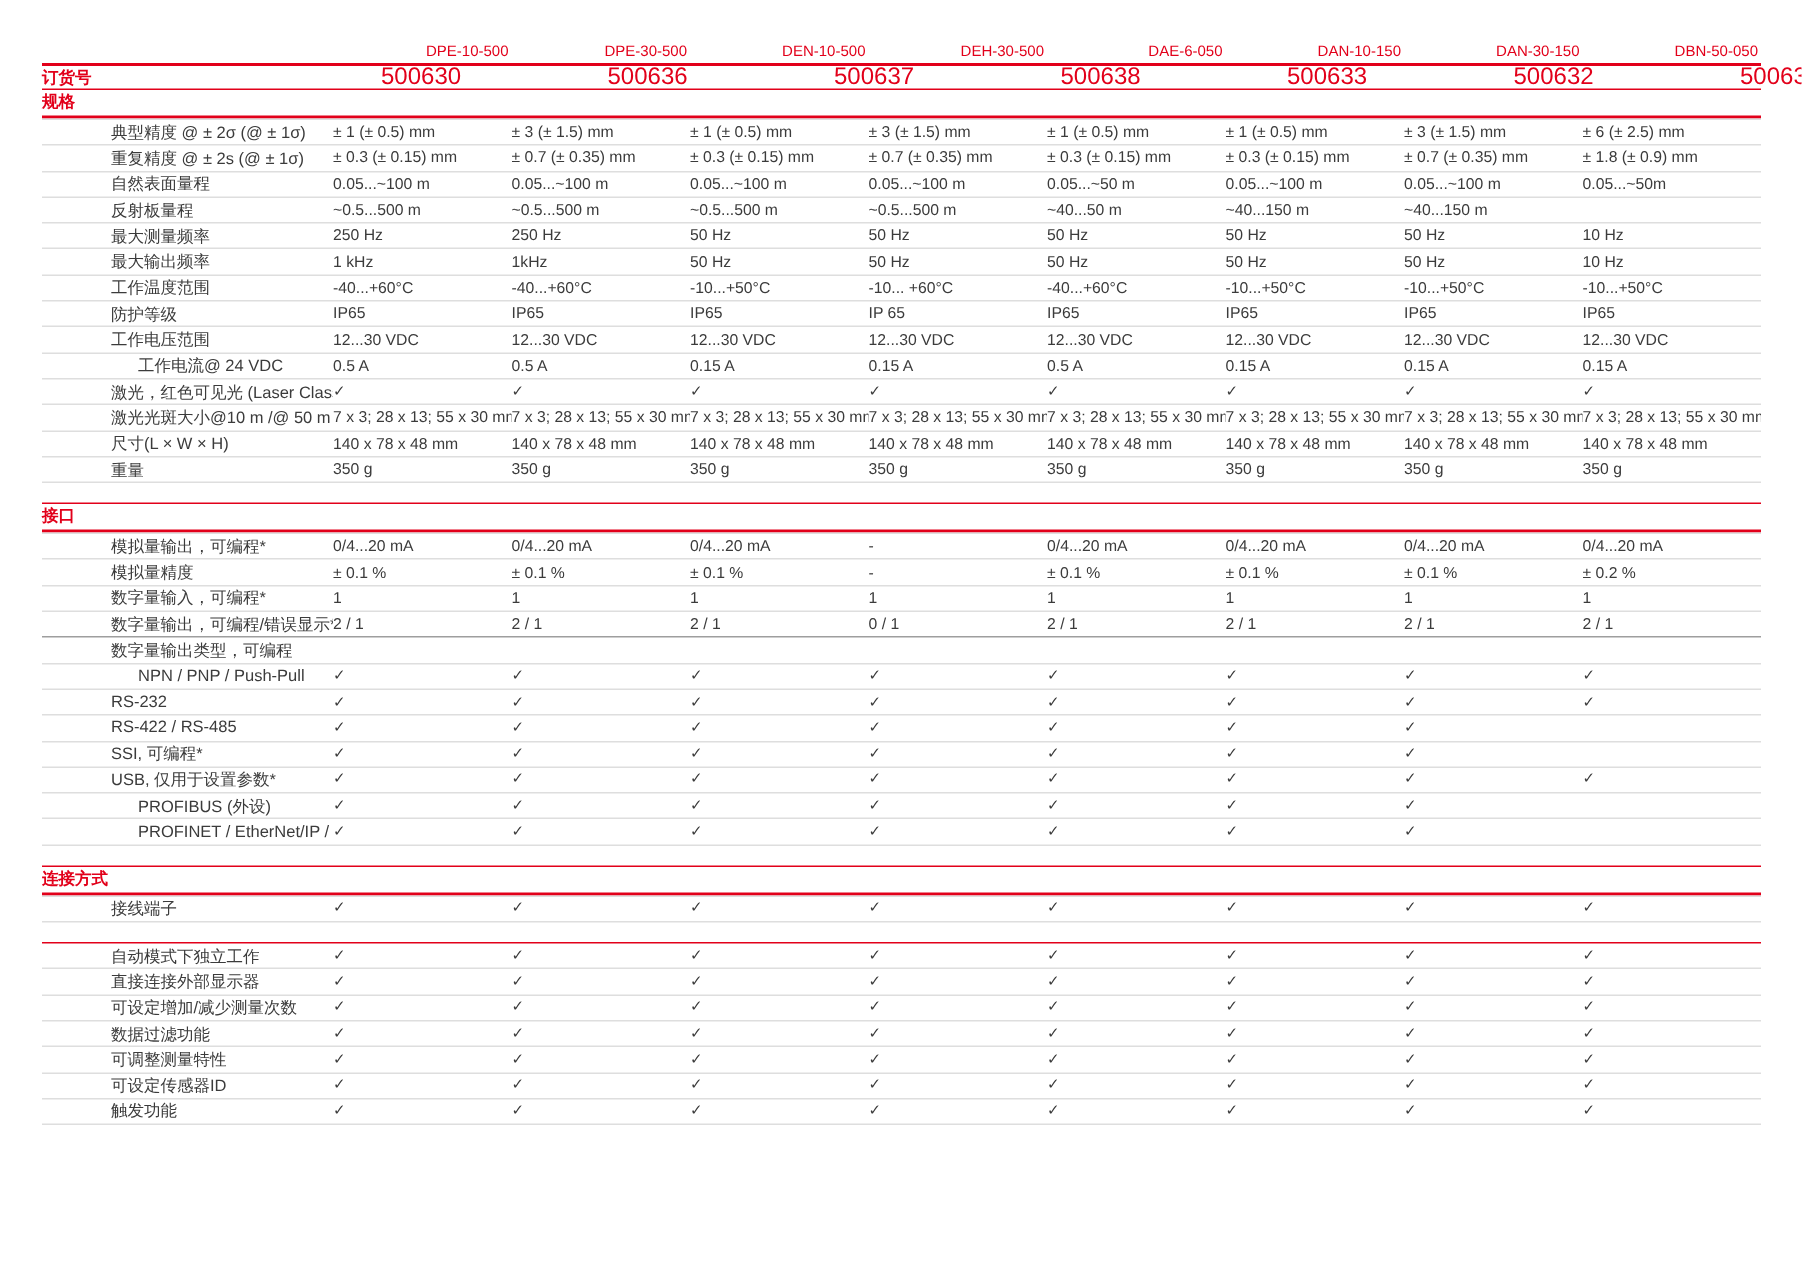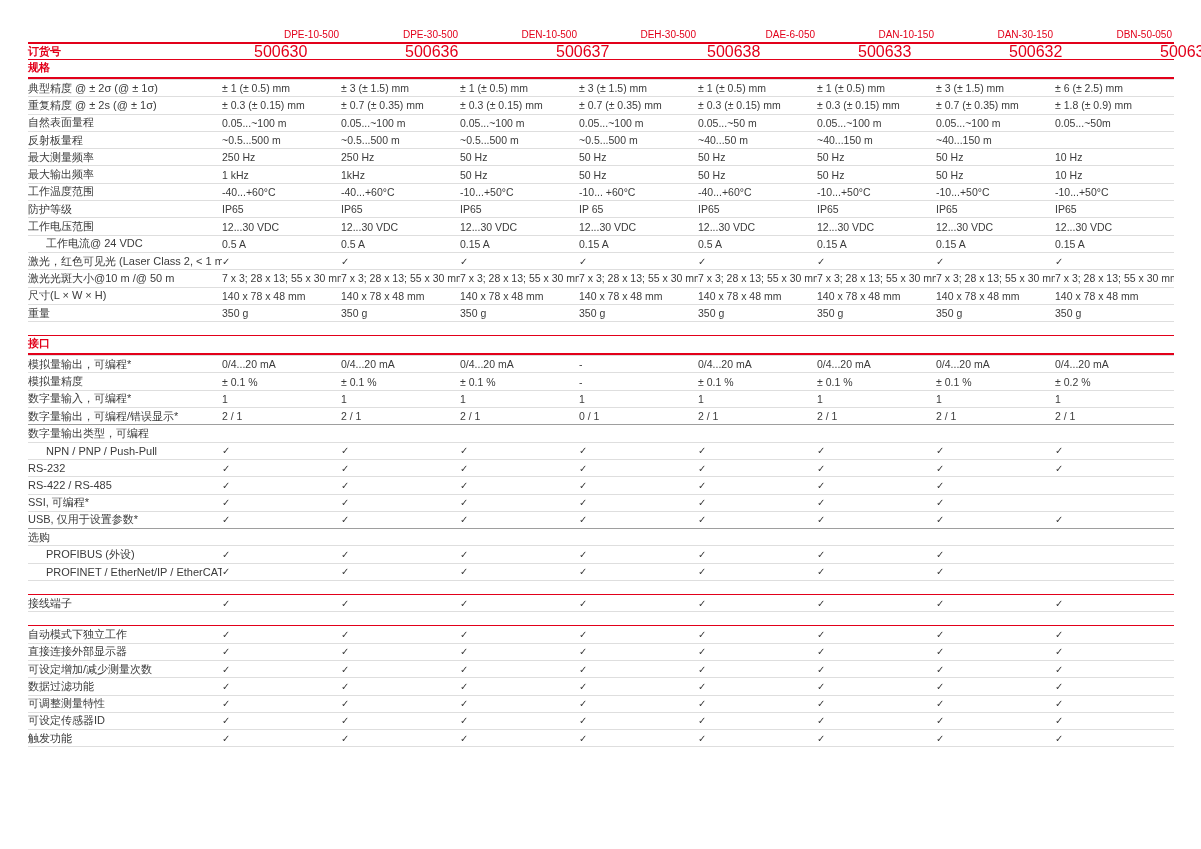--- a/index.html
+++ b/index.html
@@ -20,21 +20,21 @@
   .order-row{height:15px;border-bottom:1px solid var(--red);gap:32px;}
   .order-row .label{color:var(--red);font-weight:bold;font-size:11px;}
   .order-row .cell{color:var(--red);font-size:16px;}
   .section{border-bottom:1px solid var(--line);}
   .section + .section{margin-top:13px;border-top:1px solid var(--red);}
   .sec-head{height:17px;display:flex;align-items:flex-start;border-bottom:2px solid var(--red);}
   .sec-head span{color:var(--red);font-weight:bold;font-size:11px;}
   .row{height:16.3px;border-top:1px solid var(--line);font-size:10.5px;}
   .section .row:first-of-type{border-top:none;}
   .row.subhead{border-top:1px solid var(--line-dark);}
-  .row .label{font-size:11px;white-space:nowrap;overflow:hidden;}
+  .row .label{font-size:11px;white-space:nowrap;overflow:hidden;margin-left:46px;}
   .row.indent .label{padding-left:18px;}
   .row.subhead .label{grid-column:1 / -1;}
   .cell{white-space:nowrap;overflow:hidden;padding-right:2px;}
   .cell.check{font-size:10px;}
 </style>
 </head>
 <body>
 
 <div class="table">
   <div class="grid model-row">
@@ -318,23 +318,20 @@
           <div class="label">USB, 仅用于设置参数*</div>
           <div class="cell check">✓</div>
           <div class="cell check">✓</div>
           <div class="cell check">✓</div>
           <div class="cell check">✓</div>
           <div class="cell check">✓</div>
           <div class="cell check">✓</div>
           <div class="cell check">✓</div>
           <div class="cell check">✓</div>
         </div>
-        <div class="grid row subhead">
-          <div class="label">选购</div>
-        </div>
         <div class="grid row indent">
           <div class="label">PROFIBUS (外设)</div>
           <div class="cell check">✓</div>
           <div class="cell check">✓</div>
           <div class="cell check">✓</div>
           <div class="cell check">✓</div>
           <div class="cell check">✓</div>
           <div class="cell check">✓</div>
           <div class="cell check">✓</div>
           <div class="cell"></div>
@@ -345,20 +342,23 @@
           <div class="cell check">✓</div>
           <div class="cell check">✓</div>
           <div class="cell check">✓</div>
           <div class="cell check">✓</div>
           <div class="cell check">✓</div>
           <div class="cell check">✓</div>
           <div class="cell"></div>
         </div>
       </section>
       <section class="section">
+        <div class="sec-head">
+          <span>连接方式</span>
+        </div>
         <div class="grid row">
           <div class="label">接线端子</div>
           <div class="cell check">✓</div>
           <div class="cell check">✓</div>
           <div class="cell check">✓</div>
           <div class="cell check">✓</div>
           <div class="cell check">✓</div>
           <div class="cell check">✓</div>
           <div class="cell check">✓</div>
           <div class="cell check">✓</div>

